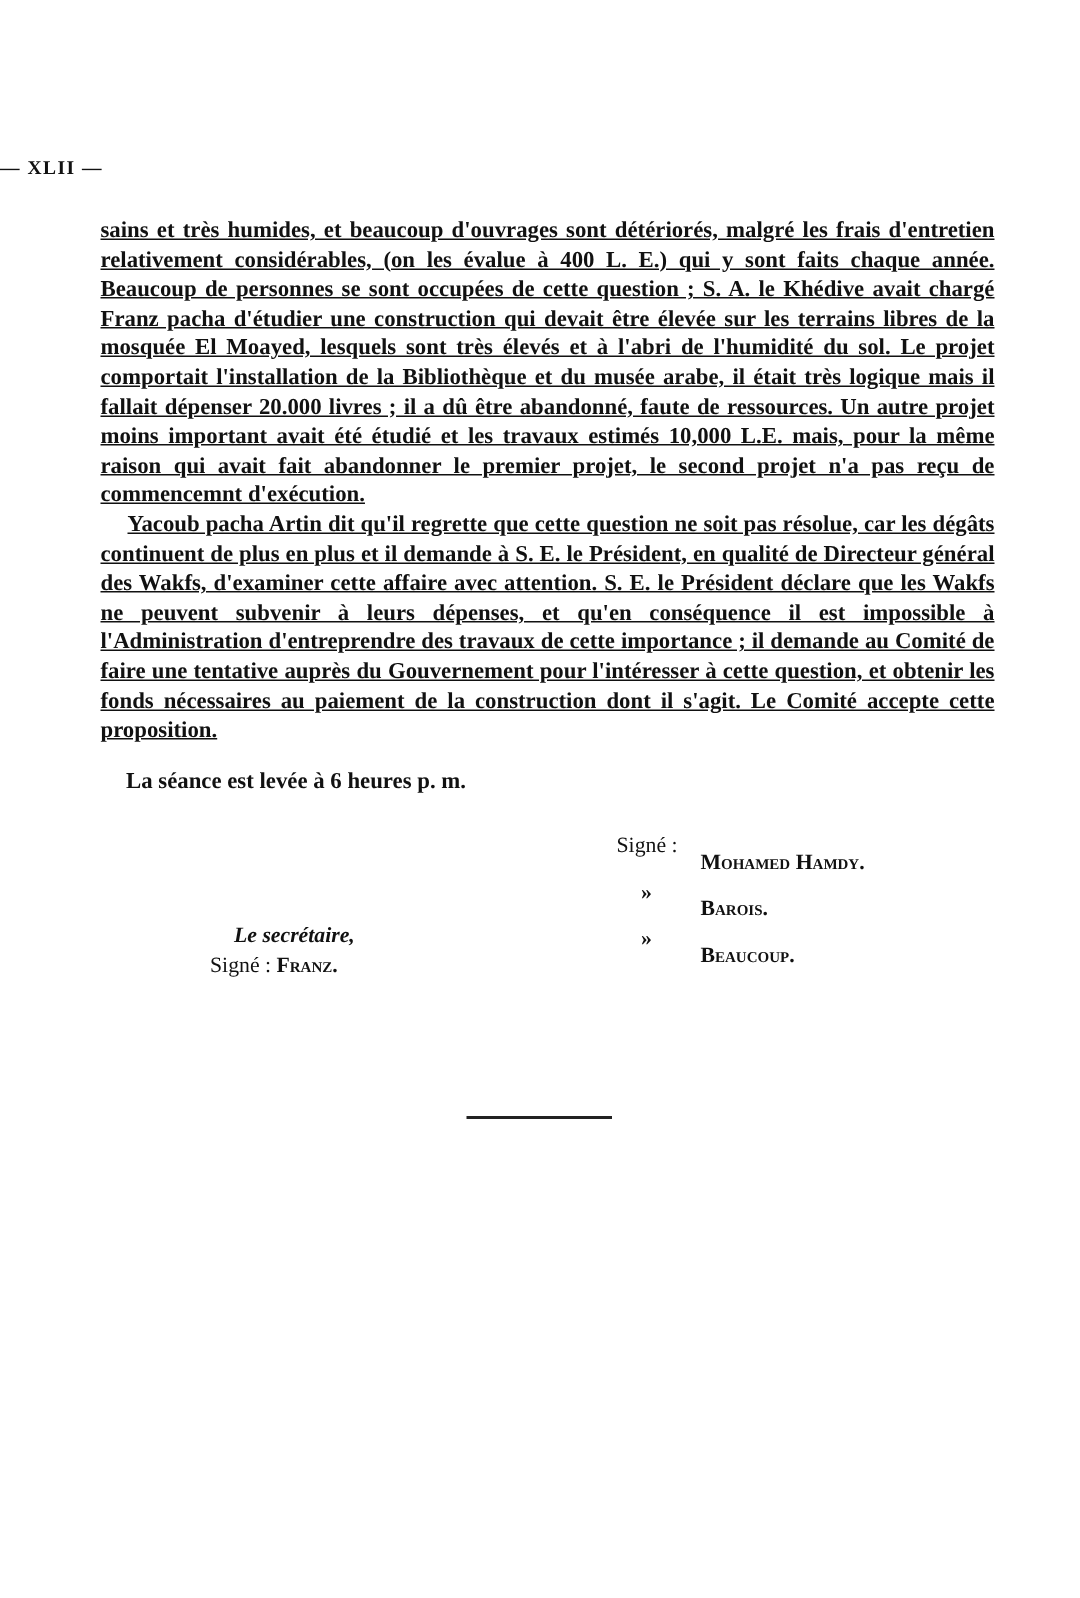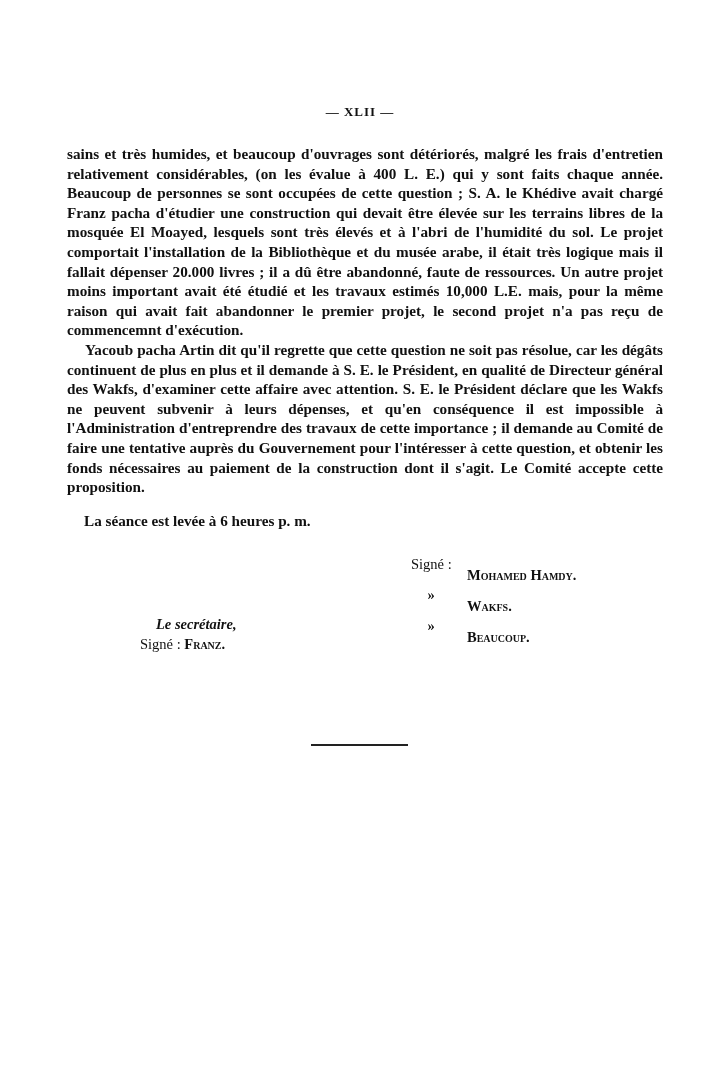--- a/index.html
+++ b/index.html
@@ -1,22 +1,22 @@
 <!DOCTYPE html>
 <html><head>
 <meta charset="utf-8">
 <style>
   html, body { margin: 0; padding: 0; background: #ffffff; }
   body { width: 720px; height: 1065px; position: relative; overflow: hidden;
          font-family: "Liberation Serif", "DejaVu Serif", serif; color: #111; }
-  .page-header { position: absolute; top: 104px; left: 0; width: 720px; text-align: center;
+  .page-header { position: absolute; top: 104px; left: 0; width: 720px; text-align: left;
                  font-size: 13px; font-weight: bold; letter-spacing: 1px; }
   .body-text { position: absolute; top: 144px; left: 67px; width: 596px;
                font-size: 15.2px; line-height: 19.6px; font-weight: bold; text-align: justify; }
-  .body-text p { margin: 0; text-align: justify; text-align-last: left; }
+  .body-text p { margin: 0; text-align: justify; text-align-last: left; text-decoration: underline; }
   .body-text p.indent { text-indent: 18px; }
   .closing { position: absolute; top: 512px; left: 84px; font-size: 15.2px; font-weight: bold; text-align: right; }
   .signatures { position: absolute; top: 554px; left: 411px; font-size: 14.5px; line-height: 20px; }
   .sig-row { display: flex; }
   .sig-label { width: 56px; }
   .sig-label.ditto { text-align: center; width: 40px; margin-left: 0; padding-right: 16px; font-weight: bold; }
   .sc { font-variant: small-caps; font-weight: bold; margin-top: 11px; }
   .secretary { position: absolute; top: 614px; left: 140px; font-size: 14.5px; line-height: 20px; }
   .secretary .title { font-style: italic; padding-left: 16px; font-weight: bold; }
   .rule { position: absolute; top: 744px; left: 311px; width: 97px; height: 2px; background: #222; }
@@ -33,21 +33,21 @@
 
 <div class="closing">La séance est levée à 6 heures p. m.</div>
 
 <div class="signatures">
   <div class="sig-row">
     <span class="sig-label">Signé :</span>
     <span class="sc">Mohamed Hamdy.</span>
   </div>
   <div class="sig-row">
     <span class="sig-label ditto">»</span>
-    <span class="sc">Wakfs.</span>
+    <span class="sc">Barois.</span>
   </div>
   <div class="sig-row">
     <span class="sig-label ditto">»</span>
     <span class="sc">Beaucoup.</span>
   </div>
 </div>
 
 <div class="secretary">
   <div class="title">Le secrétaire,</div>
   <div>

